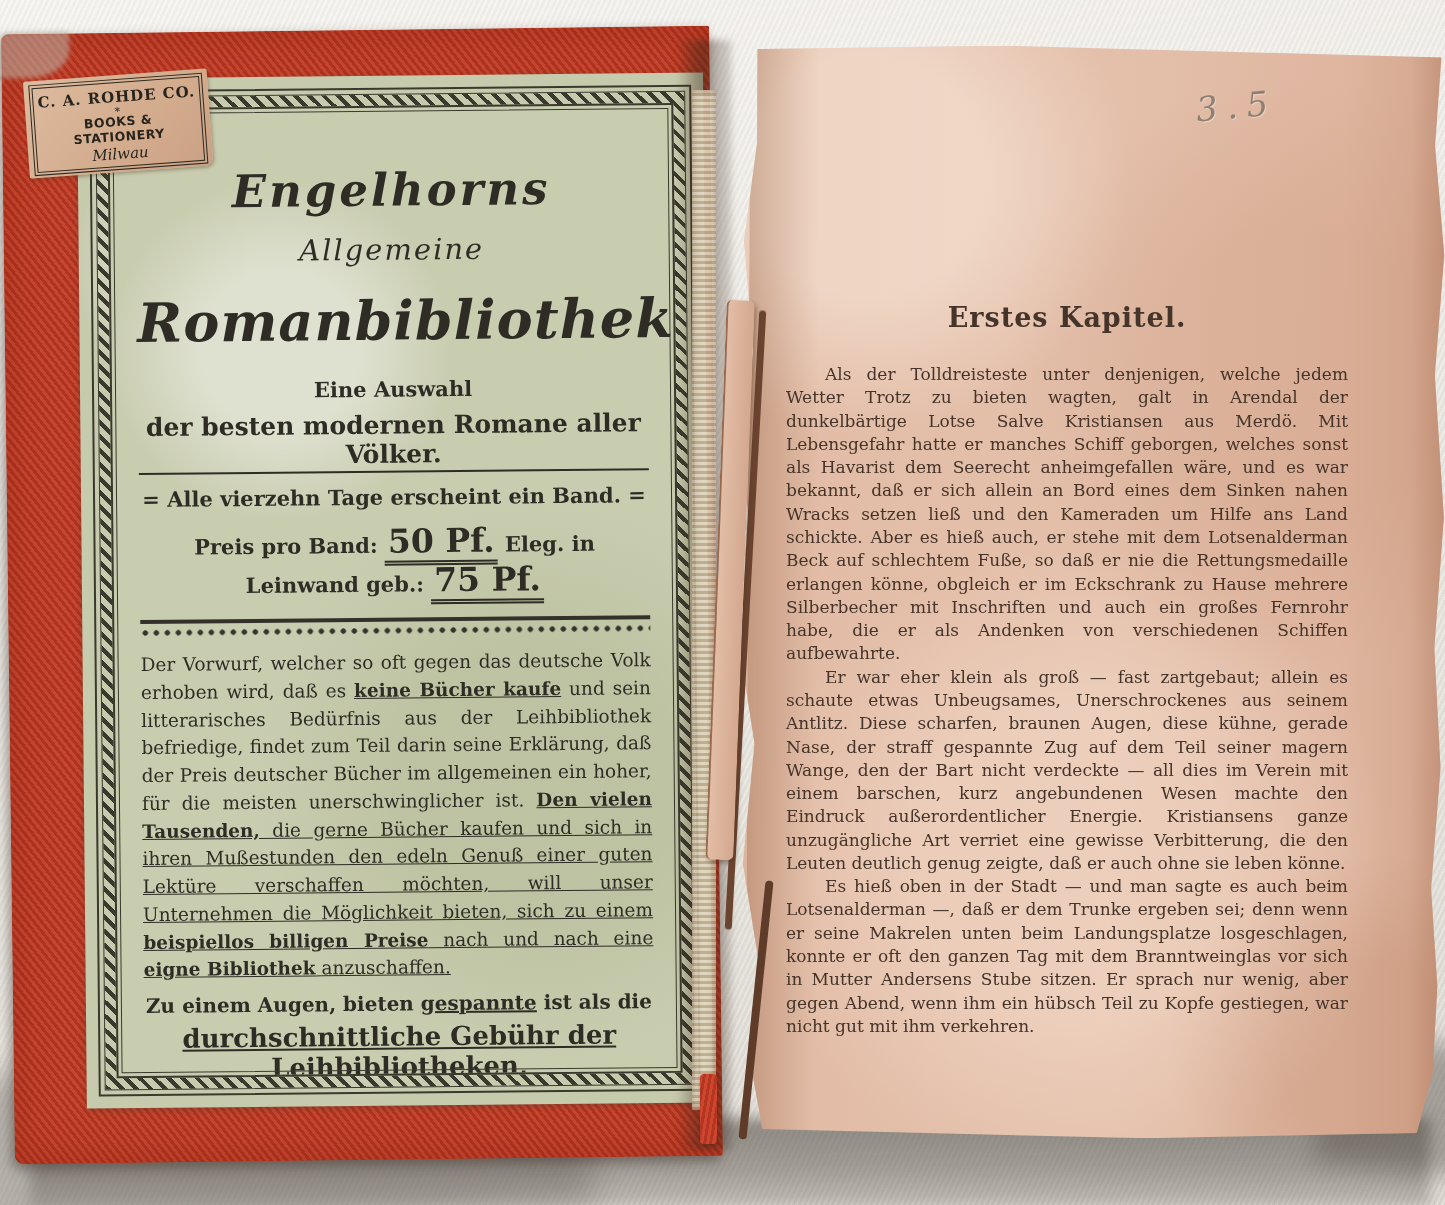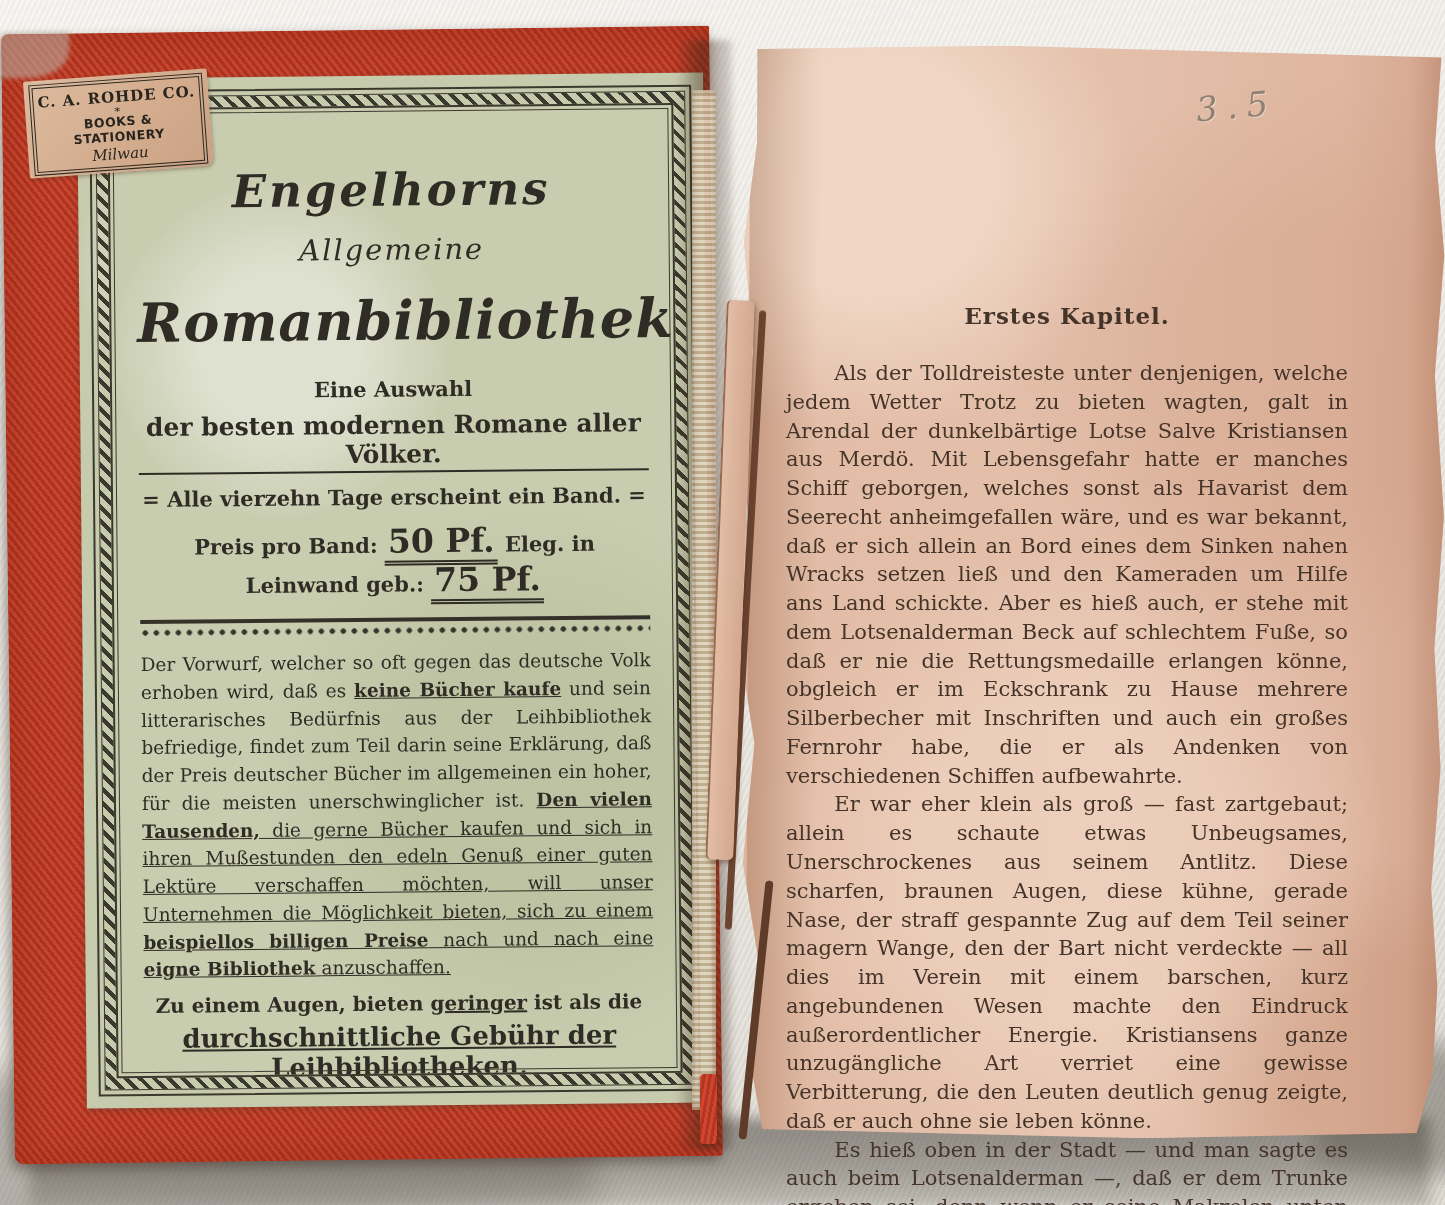--- a/index.html
+++ b/index.html
@@ -114,22 +114,22 @@
   .rp-gutter-tint{position:absolute;left:6%;top:0;width:70px;height:100%;
     background:linear-gradient(90deg,rgba(140,90,60,.30),rgba(140,90,60,0));}
   .rp-edge-tint{position:absolute;right:0;top:0;width:36px;height:100%;
     background:linear-gradient(270deg,rgba(150,95,65,.28),rgba(150,95,65,0));}
 
   .pencil{position:absolute;left:1196px;top:86px;font-size:34px;font-style:italic;
     color:#8e8072;letter-spacing:9px;transform:rotate(-5deg);
     text-shadow:1px 1px 1px rgba(255,255,255,.4);}
 
   .rp-text{position:absolute;left:786px;top:302px;width:562px;color:#453429;}
-  .rp-heading{text-align:center;font-size:23px;font-weight:bold;margin:0 0 30px 0;letter-spacing:1px;}
-  .rp-paras p{margin:0;font-size:21px;line-height:1.37;text-align:justify;text-indent:2.3em;}
+  .rp-heading{text-align:center;font-size:27px;font-weight:bold;margin:0 0 30px 0;letter-spacing:1px;}
+  .rp-paras p{margin:0;font-size:17px;line-height:1.37;text-align:justify;text-indent:2.3em;}
 </style>
 </head>
 <body>
 
 <div id="scene" data-interactable="false">
 
   <div class="cloth-crease" data-interactable="false"></div>
   <div class="shadow-bottom-left" data-interactable="false"></div>
   <div class="shadow-right-page" data-interactable="false"></div>
   <div class="shadow-bottom" data-interactable="false"></div>
@@ -153,21 +153,21 @@
               <span data-interactable="false">Preis pro Band:</span>
               <span class="big" data-interactable="false">50 Pf.</span>
               <span data-interactable="false">Eleg. in Leinwand geb.:</span>
               <span class="big" data-interactable="false">75 Pf.</span>
             </div>
 
             <div class="lp-rule" data-interactable="false"></div>
             <div class="lp-orn" data-interactable="false"></div>
 
             <div class="lp-body" data-interactable="false"><span data-interactable="false">Der Vorwurf, welcher so oft gegen das deutsche Volk erhoben wird, daß es </span><span data-interactable="false" style="font-weight: bold; text-decoration: underline;">keine Bücher kaufe</span><span data-interactable="false"> und sein litterarisches Bedürfnis aus der Leihbibliothek befriedige, findet zum Teil darin seine Erklärung, daß der Preis deutscher Bücher im allgemeinen ein hoher, für die meisten unerschwinglicher ist. </span><span data-interactable="false" style="font-weight: bold; text-decoration: underline;">Den vielen Tausenden,</span><span data-interactable="false" style="text-decoration: underline;"> die gerne Bücher kaufen und sich in ihren </span><span data-interactable="false" style="text-decoration: underline;">Mußestunden den edeln Genuß einer guten Lektüre verschaffen möchten, will unser Unternehmen die Möglichkeit bieten, sich zu einem </span><span data-interactable="false" style="font-weight: bold; text-decoration: underline;">beispiellos billigen Preise</span><span data-interactable="false" style="text-decoration: underline;"> nach und nach eine </span><span data-interactable="false" style="font-weight: bold; text-decoration: underline;">eigne Bibliothek</span><span data-interactable="false" style="text-decoration: underline;"> </span><span data-interactable="false" style="text-decoration: underline;">anzuschaffen.</span></div>
-            <div class="lp-center-sm" data-interactable="false"><span data-interactable="false">Zu einem </span><span data-interactable="false" style="font-weight: bold;">Augen,</span><span data-interactable="false"> bieten </span><span data-interactable="false" style="font-weight: bold; text-decoration: underline;">geringer</span><span data-interactable="false"> ist als die</span></div>
+            <div class="lp-center-sm" data-interactable="false"><span data-interactable="false">Zu einem </span><span data-interactable="false" style="font-weight: bold;">Augen,</span><span data-interactable="false"> bieten </span><span data-interactable="false" style="font-weight: bold; text-decoration: underline;">gespannte</span><span data-interactable="false"> ist als die</span></div>
             <div class="lp-center-big" data-interactable="false">durchschnittliche Gebühr der Leihbibliotheken,</div>
 
           </div>
         </div>
       </div>
     </div>
 
     <div class="label" data-interactable="false">
       <div class="label-frame" data-interactable="false">
         <div class="label-l1" data-interactable="false">C. A. ROHDE CO.</div>

